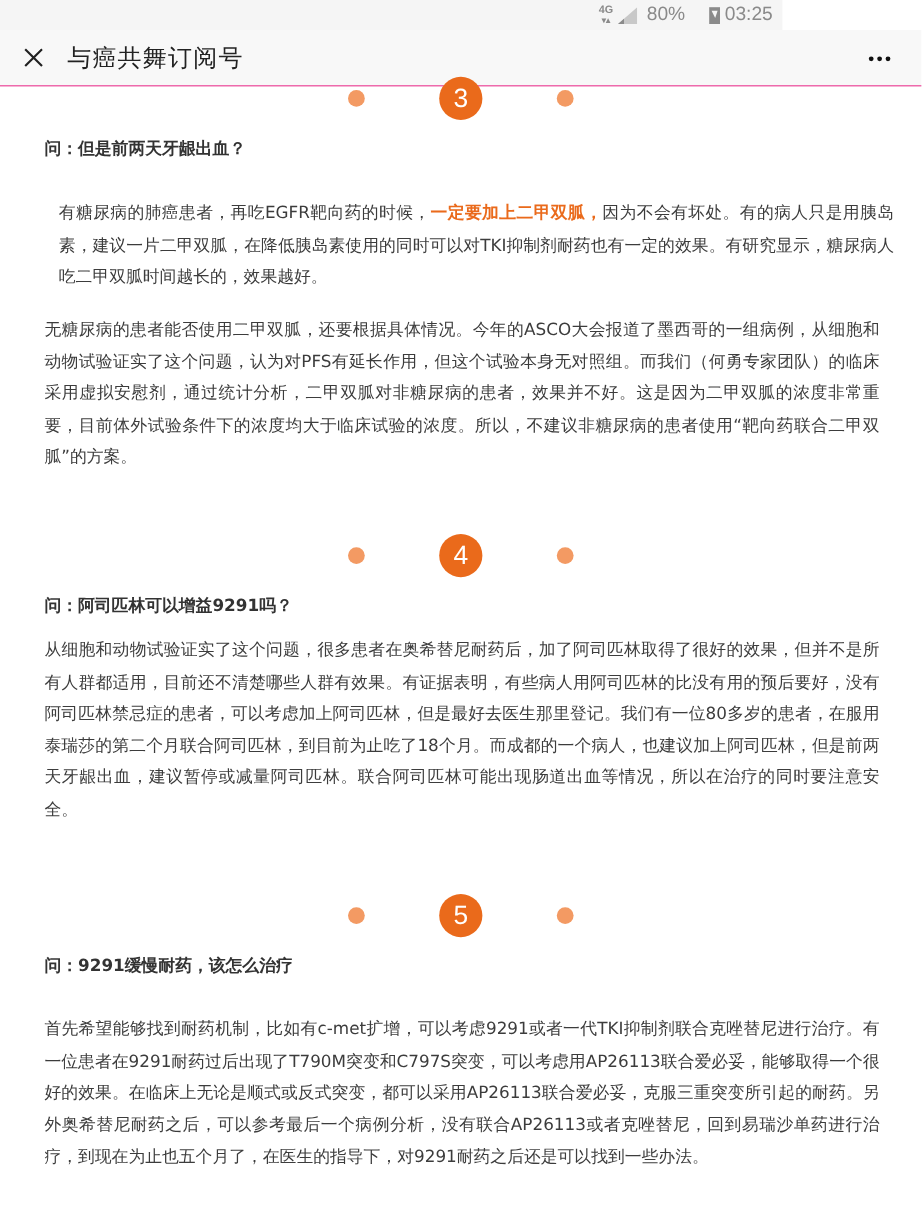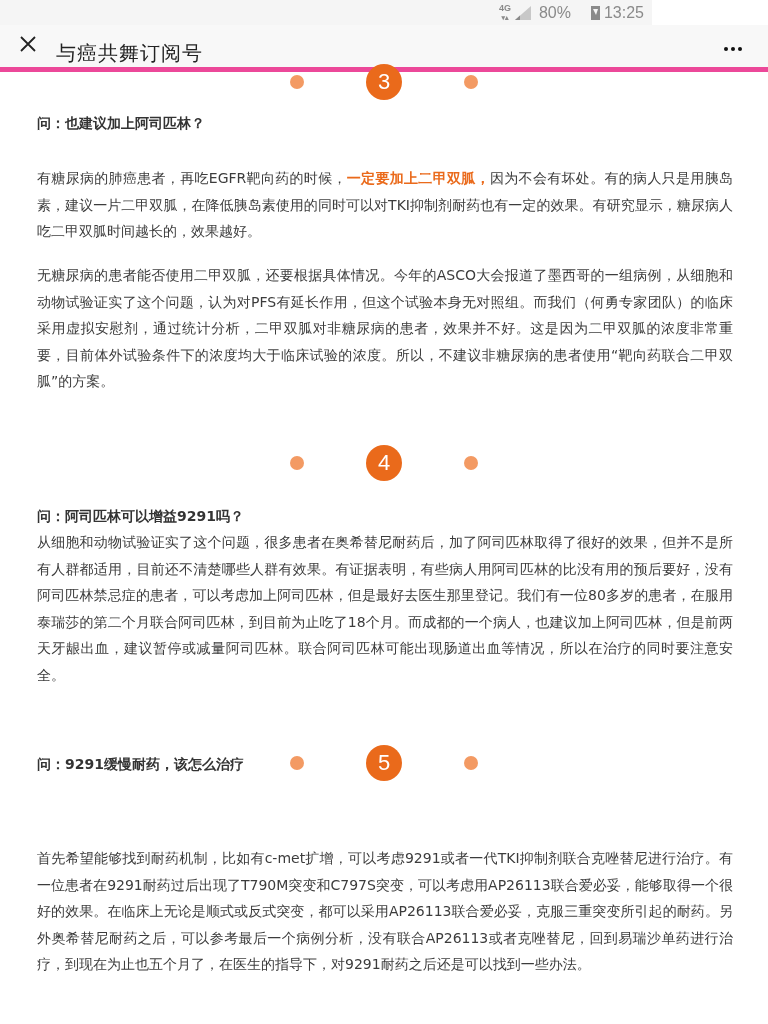--- a/index.html
+++ b/index.html
@@ -6,21 +6,21 @@
   html, body { width: 768px; height: 1024px; overflow: hidden; background: #ffffff; }
   body { font-family: "DejaVu Sans", "Liberation Sans", sans-serif; color: #333333; position: relative; }
 
   .status-bar { position: absolute; top: 0; left: 0; width: 652px; height: 25px; background: #f5f5f5; display: flex; justify-content: flex-end; align-items: center; padding-right: 8px; font-family: "Liberation Sans", sans-serif; color: #8a8a8a; font-size: 16px; }
   .status-bar .net { font-size: 9px; font-weight: bold; line-height: 9px; margin-right: 4px; text-align: center; }
   .status-bar .signal { width: 16px; height: 14px; margin-right: 8px; }
   .status-bar .battery-pct { margin-right: 20px; }
   .status-bar .battery { width: 9px; height: 14px; background: #8a8a8a; margin-right: 4px; position: relative; }
   .status-bar .battery::after { content: ""; position: absolute; left: 2px; top: 3px; width: 0; height: 0; border-left: 3px solid transparent; border-right: 2px solid transparent; border-top: 6px solid #f5f5f5; }
 
-  .app-header { position: absolute; top: 25px; left: 0; width: 768px; height: 47px; background: #f8f8f8; border-bottom: 5px solid #ec4899; display: flex; align-items: flex-end; }
+  .app-header { position: absolute; top: 25px; left: 0; width: 768px; height: 47px; background: #f8f8f8; border-bottom: 1px solid #ec4899; display: flex; align-items: center; }
   .close-btn { width: 56px; height: 47px; display: flex; align-items: center; justify-content: center; cursor: pointer; }
   .app-title { font-size: 20px; color: #222; letter-spacing: 1px; }
   .more-btn { position: absolute; right: 20px; top: 0; height: 47px; width: 30px; display: flex; align-items: center; justify-content: center; gap: 3px; cursor: pointer; }
   .more-btn span { width: 4px; height: 4px; background: #111; border-radius: 50%; display: inline-block; }
 
   .content { position: absolute; top: 73px; left: 0; width: 768px; }
   .section-divider { position: absolute; left: 0; width: 768px; height: 36px; }
   .dot { position: absolute; width: 14px; height: 14px; border-radius: 50%; background: #f39a63; top: 11px; }
   .dot.left { left: 290px; }
   .dot.right { left: 464px; }
@@ -37,21 +37,21 @@
   <div class="net">
     <div>4G</div>
     <div style="font-size:7px;">▾▴</div>
   </div>
   <svg class="signal" viewBox="0 0 16 14">
       <polygon points="0,14 16,14 16,0" fill="#c8c8c8"></polygon>
       <polygon points="0,14 5,14 5,9.6" fill="#8a8a8a"></polygon>
     </svg>
   <span class="battery-pct">80%</span>
   <span class="battery"></span>
-  <span>13:25</span>
+  <span>03:25</span>
 </div>
 
 <div class="app-header">
   <div class="close-btn">
     <svg width="16" height="16" viewBox="0 0 16 16">
         <path d="M1 1 L15 15 M15 1 L1 15" stroke="#222" stroke-width="1.8"></path>
       </svg>
   </div>
   <div class="app-title">与癌共舞订阅号</div>
   <div class="more-btn">
@@ -61,32 +61,32 @@
   </div>
 </div>
 
 <div class="content">
 
   <div class="section-divider" style="top:-9px;">
     <span class="dot left"></span>
     <span class="badge">3</span>
     <span class="dot right"></span>
   </div>
-  <div class="question" style="top:42px;">问：也建议加上阿司匹林？</div>
-  <p class="para" style="top:92px;"><span>有糖尿病的肺癌患者，再吃EGFR靶向药的时候，</span><span class="highlight">一定要加上二甲双胍，</span><span>因为不会有坏处。有的病人只是用胰岛素，建议一片二甲双胍，在降低胰岛素使用的同时可以对TKI抑制剂耐药也有一定的效果。有研究显示，糖尿病人吃二甲双胍时间越长的，效果越好。</span></p>
+  <div class="question" style="top:42px;">问：但是前两天牙龈出血？</div>
+  <p class="para" style="top:92px;margin-left:12px;"><span>有糖尿病的肺癌患者，再吃EGFR靶向药的时候，</span><span class="highlight">一定要加上二甲双胍，</span><span>因为不会有坏处。有的病人只是用胰岛素，建议一片二甲双胍，在降低胰岛素使用的同时可以对TKI抑制剂耐药也有一定的效果。有研究显示，糖尿病人吃二甲双胍时间越长的，效果越好。</span></p>
   <p class="para" style="top:189px;">无糖尿病的患者能否使用二甲双胍，还要根据具体情况。今年的ASCO大会报道了墨西哥的一组病例，从细胞和动物试验证实了这个问题，认为对PFS有延长作用，但这个试验本身无对照组。而我们（何勇专家团队）的临床采用虚拟安慰剂，通过统计分析，二甲双胍对非糖尿病的患者，效果并不好。这是因为二甲双胍的浓度非常重要，目前体外试验条件下的浓度均大于临床试验的浓度。所以，不建议非糖尿病的患者使用“靶向药联合二甲双胍”的方案。</p>
 
   <div class="section-divider" style="top:372px;">
     <span class="dot left"></span>
     <span class="badge">4</span>
     <span class="dot right"></span>
   </div>
-  <div class="question" style="top:435px;">问：阿司匹林可以增益9291吗？</div>
+  <div class="question" style="top:423px;">问：阿司匹林可以增益9291吗？</div>
   <p class="para" style="top:456px;">从细胞和动物试验证实了这个问题，很多患者在奥希替尼耐药后，加了阿司匹林取得了很好的效果，但并不是所有人群都适用，目前还不清楚哪些人群有效果。有证据表明，有些病人用阿司匹林的比没有用的预后要好，没有阿司匹林禁忌症的患者，可以考虑加上阿司匹林，但是最好去医生那里登记。我们有一位80多岁的患者，在服用泰瑞莎的第二个月联合阿司匹林，到目前为止吃了18个月。而成都的一个病人，也建议加上阿司匹林，但是前两天牙龈出血，建议暂停或减量阿司匹林。联合阿司匹林可能出现肠道出血等情况，所以在治疗的同时要注意安全。</p>
 
   <div class="section-divider" style="top:672px;">
     <span class="dot left"></span>
     <span class="badge">5</span>
     <span class="dot right"></span>
   </div>
-  <div class="question" style="top:683px;">问：9291缓慢耐药，该怎么治疗</div>
+  <div class="question" style="top:723px;">问：9291缓慢耐药，该怎么治疗</div>
   <p class="para" style="top:772px;">首先希望能够找到耐药机制，比如有c-met扩增，可以考虑9291或者一代TKI抑制剂联合克唑替尼进行治疗。有一位患者在9291耐药过后出现了T790M突变和C797S突变，可以考虑用AP26113联合爱必妥，能够取得一个很好的效果。在临床上无论是顺式或反式突变，都可以采用AP26113联合爱必妥，克服三重突变所引起的耐药。另外奥希替尼耐药之后，可以参考最后一个病例分析，没有联合AP26113或者克唑替尼，回到易瑞沙单药进行治疗，到现在为止也五个月了，在医生的指导下，对9291耐药之后还是可以找到一些办法。</p>
 </div>
 
 </body></html>

